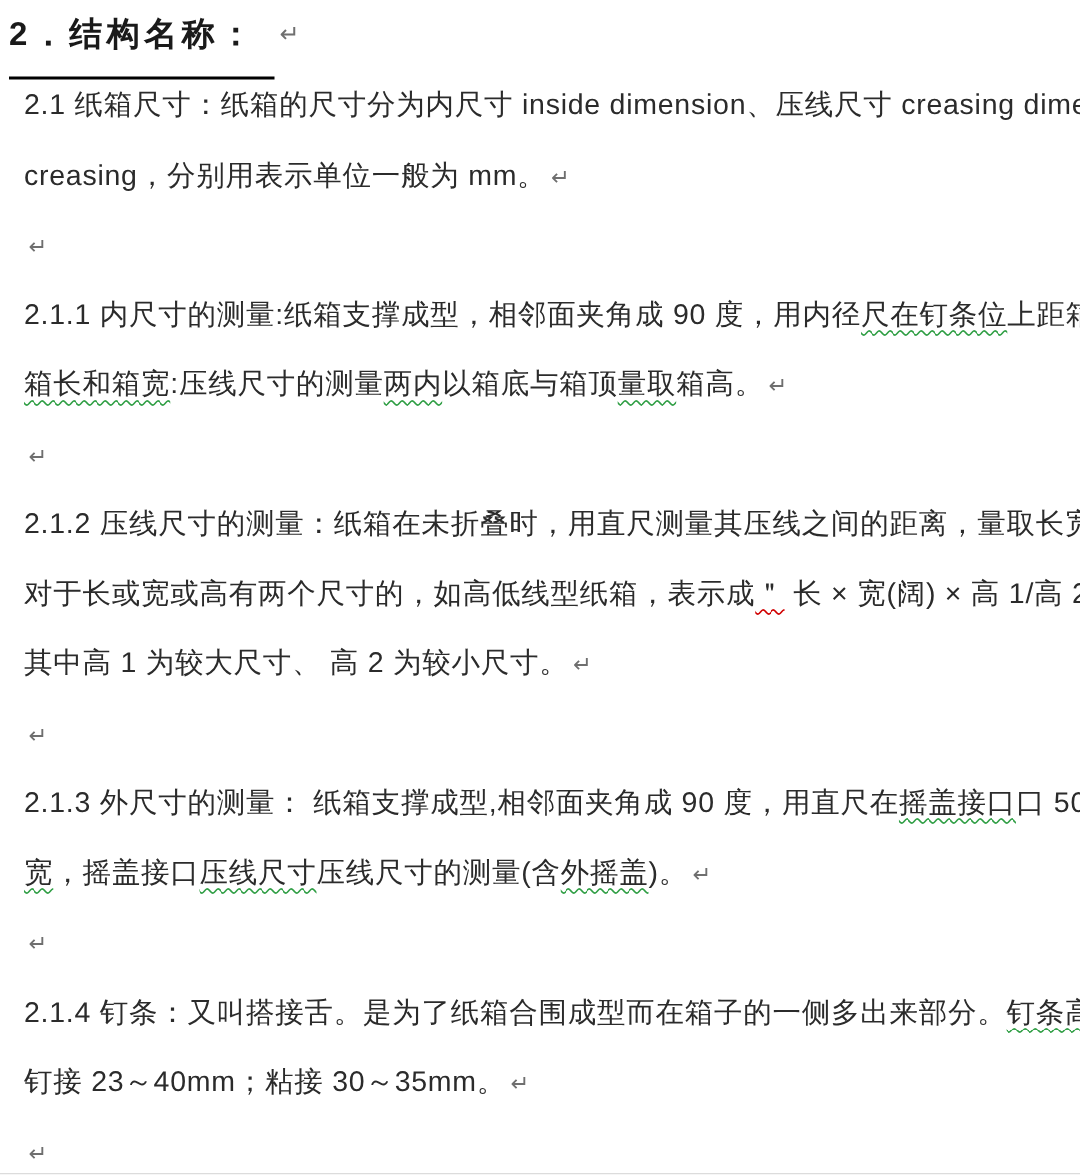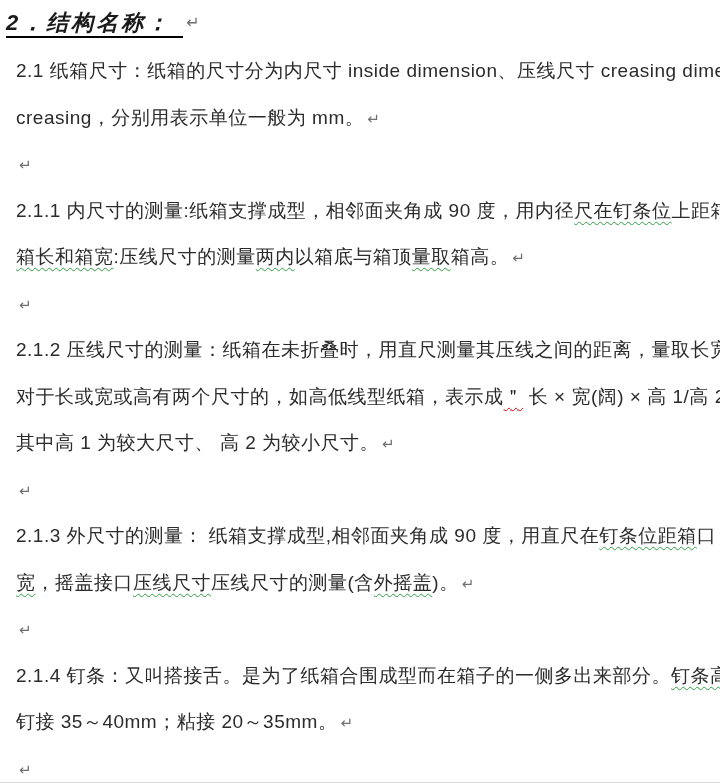--- a/index.html
+++ b/index.html
@@ -23,23 +23,22 @@
     line-height: 32px;
     margin-left: -10px;
     white-space: nowrap;
   }
   .title-text {
     font-size: 22px;
     font-weight: bold;
     letter-spacing: 3px;
     color: #1a1a1a;
     border-bottom: 2px solid var(--underline-color, #000);
-    padding-bottom: 1px;
+    padding-bottom: 16px;
     padding-right: 12px;
-    font-style: italic;
   }
   .line {
     height: 46.5px;
     line-height: 46.5px;
     font-size: 19px;
     white-space: nowrap;
     letter-spacing: 0.5px;
   }
   .seg-n {  }
   .seg-g {
@@ -76,21 +75,21 @@
         <div class="line"><span class="seg-n">2.1 纸箱尺寸：纸箱的尺寸分为内尺寸 inside  dimension、压线尺寸 creasing  dimension、</span></div>
         <div class="line"><span class="seg-n">creasing，分别用表示单位一般为 mm。</span><span class="pilcrow">↵</span></div>
         <div class="line"><span class="pilcrow">↵</span></div>
         <div class="line"><span class="seg-n">2.1.1 内尺寸的测量:纸箱支撑成型，相邻面夹角成 90 度，用内径</span><span class="seg-g">尺在钉条位</span><span class="seg-n">上距箱口 50</span></div>
         <div class="line"><span class="seg-g">箱长和箱宽</span><span class="seg-n">:压线尺寸的测量</span><span class="seg-g">两内</span><span class="seg-n">以箱底与箱顶</span><span class="seg-g">量取</span><span class="seg-n">箱高。</span><span class="pilcrow">↵</span></div>
         <div class="line"><span class="pilcrow">↵</span></div>
         <div class="line"><span class="seg-n">2.1.2 压线尺寸的测量：纸箱在未折叠时，用直尺测量其压线之间的距离，量取长宽高.</span></div>
         <div class="line"><span class="seg-n">对于长或宽或高有两个尺寸的，如高低线型纸箱，表示成</span><span class="seg-r">＂</span><span class="seg-n"> 长 × 宽(阔) × 高 1/高 2,</span></div>
         <div class="line"><span class="seg-n">其中高 1 为较大尺寸、 高 2 为较小尺寸。</span><span class="pilcrow">↵</span></div>
         <div class="line"><span class="pilcrow">↵</span></div>
-        <div class="line"><span class="seg-n">2.1.3 外尺寸的测量：  纸箱支撑成型,相邻面夹角成 90 度，用直尺在</span><span class="seg-g">钉条位距箱</span><span class="seg-n">口 50m 处</span></div>
+        <div class="line"><span class="seg-n">2.1.3 外尺寸的测量：  纸箱支撑成型,相邻面夹角成 90 度，用直尺在</span><span class="seg-g">摇盖接口</span><span class="seg-n">口 50m 处</span></div>
         <div class="line"><span class="seg-g">宽</span><span class="seg-n">，摇盖接口</span><span class="seg-g">压线尺寸</span><span class="seg-n">压线尺寸的测量(含</span><span class="seg-g">外摇盖</span><span class="seg-n">)。</span><span class="pilcrow">↵</span></div>
         <div class="line"><span class="pilcrow">↵</span></div>
         <div class="line"><span class="seg-n">2.1.4 钉条：又叫搭接舌。是为了纸箱合围成型而在箱子的一侧多出来部分。</span><span class="seg-g">钉条高跟纸条高</span></div>
-        <div class="line"><span class="seg-n">钉接 35～40mm；粘接 20～35mm。</span><span class="pilcrow">↵</span></div>
+        <div class="line"><span class="seg-n">钉接 23～40mm；粘接 30～35mm。</span><span class="pilcrow">↵</span></div>
         <div class="line"><span class="pilcrow">↵</span></div>
       </div>
   </div>
 </div>
 
 </body></html>

